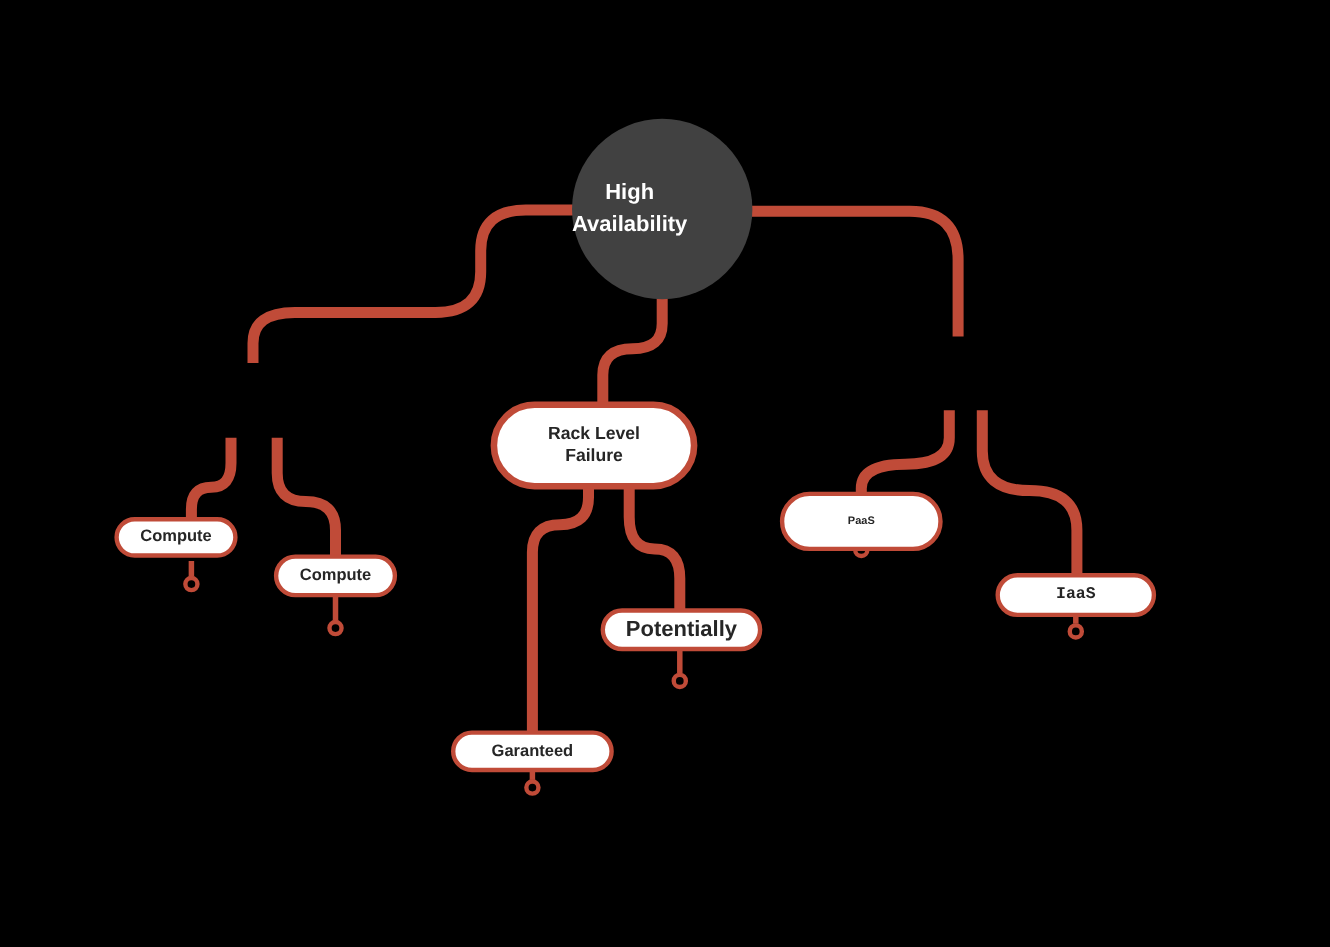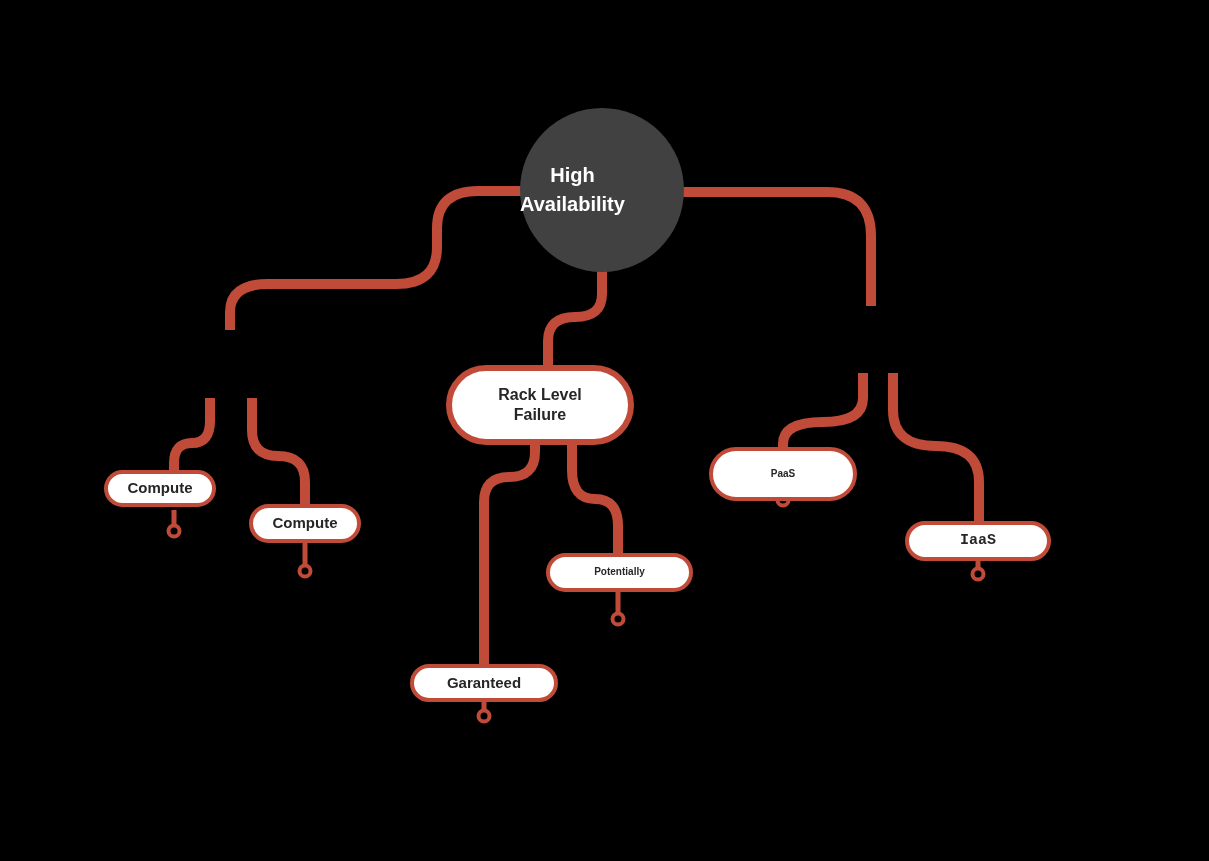--- a/index.html
+++ b/index.html
@@ -75,21 +75,21 @@
     line-height: 1.45;
     white-space: pre-line;
     z-index: 2;
   }
   #node-dc        { left: 142px; top: 322px; width: 174px; height: 80px; font-size: 18px; }
   #node-rlf       { left: 446px; top: 365px; width: 188px; height: 80px; font-size: 16px; }
   #node-scaling   { left: 789px; top: 299px; width: 164px; height: 78px; font-size: 18px; }
   #node-compute   { left: 104px; top: 470px; width: 112px; height: 37px; font-size: 15px; }
   #node-storage   { left: 249px; top: 504px; width: 112px; height: 39px; font-size: 15px; }
   #node-garanteed { left: 410px; top: 664px; width: 148px; height: 38px; font-size: 15px; }
-  #node-potentially { left: 546px; top: 553px; width: 147px; height: 39px; font-size: 10px; }
+  #node-potentially { left: 546px; top: 553px; width: 147px; height: 39px; font-size: 20px; }
   #node-paas      { left: 709px; top: 447px; width: 148px; height: 54px; font-size: 10px; text-align: right; }
   #node-iaas      { left: 905px; top: 521px; width: 146px; height: 40px; font-size: 15px; font-family: Liberation Mono, monospace; }
 </style>
 </head>
 <body>
 
 <div class="canvas">
 
   <svg class="connectors" viewBox="0 0 1209 861" xmlns="http://www.w3.org/2000/svg">
 

